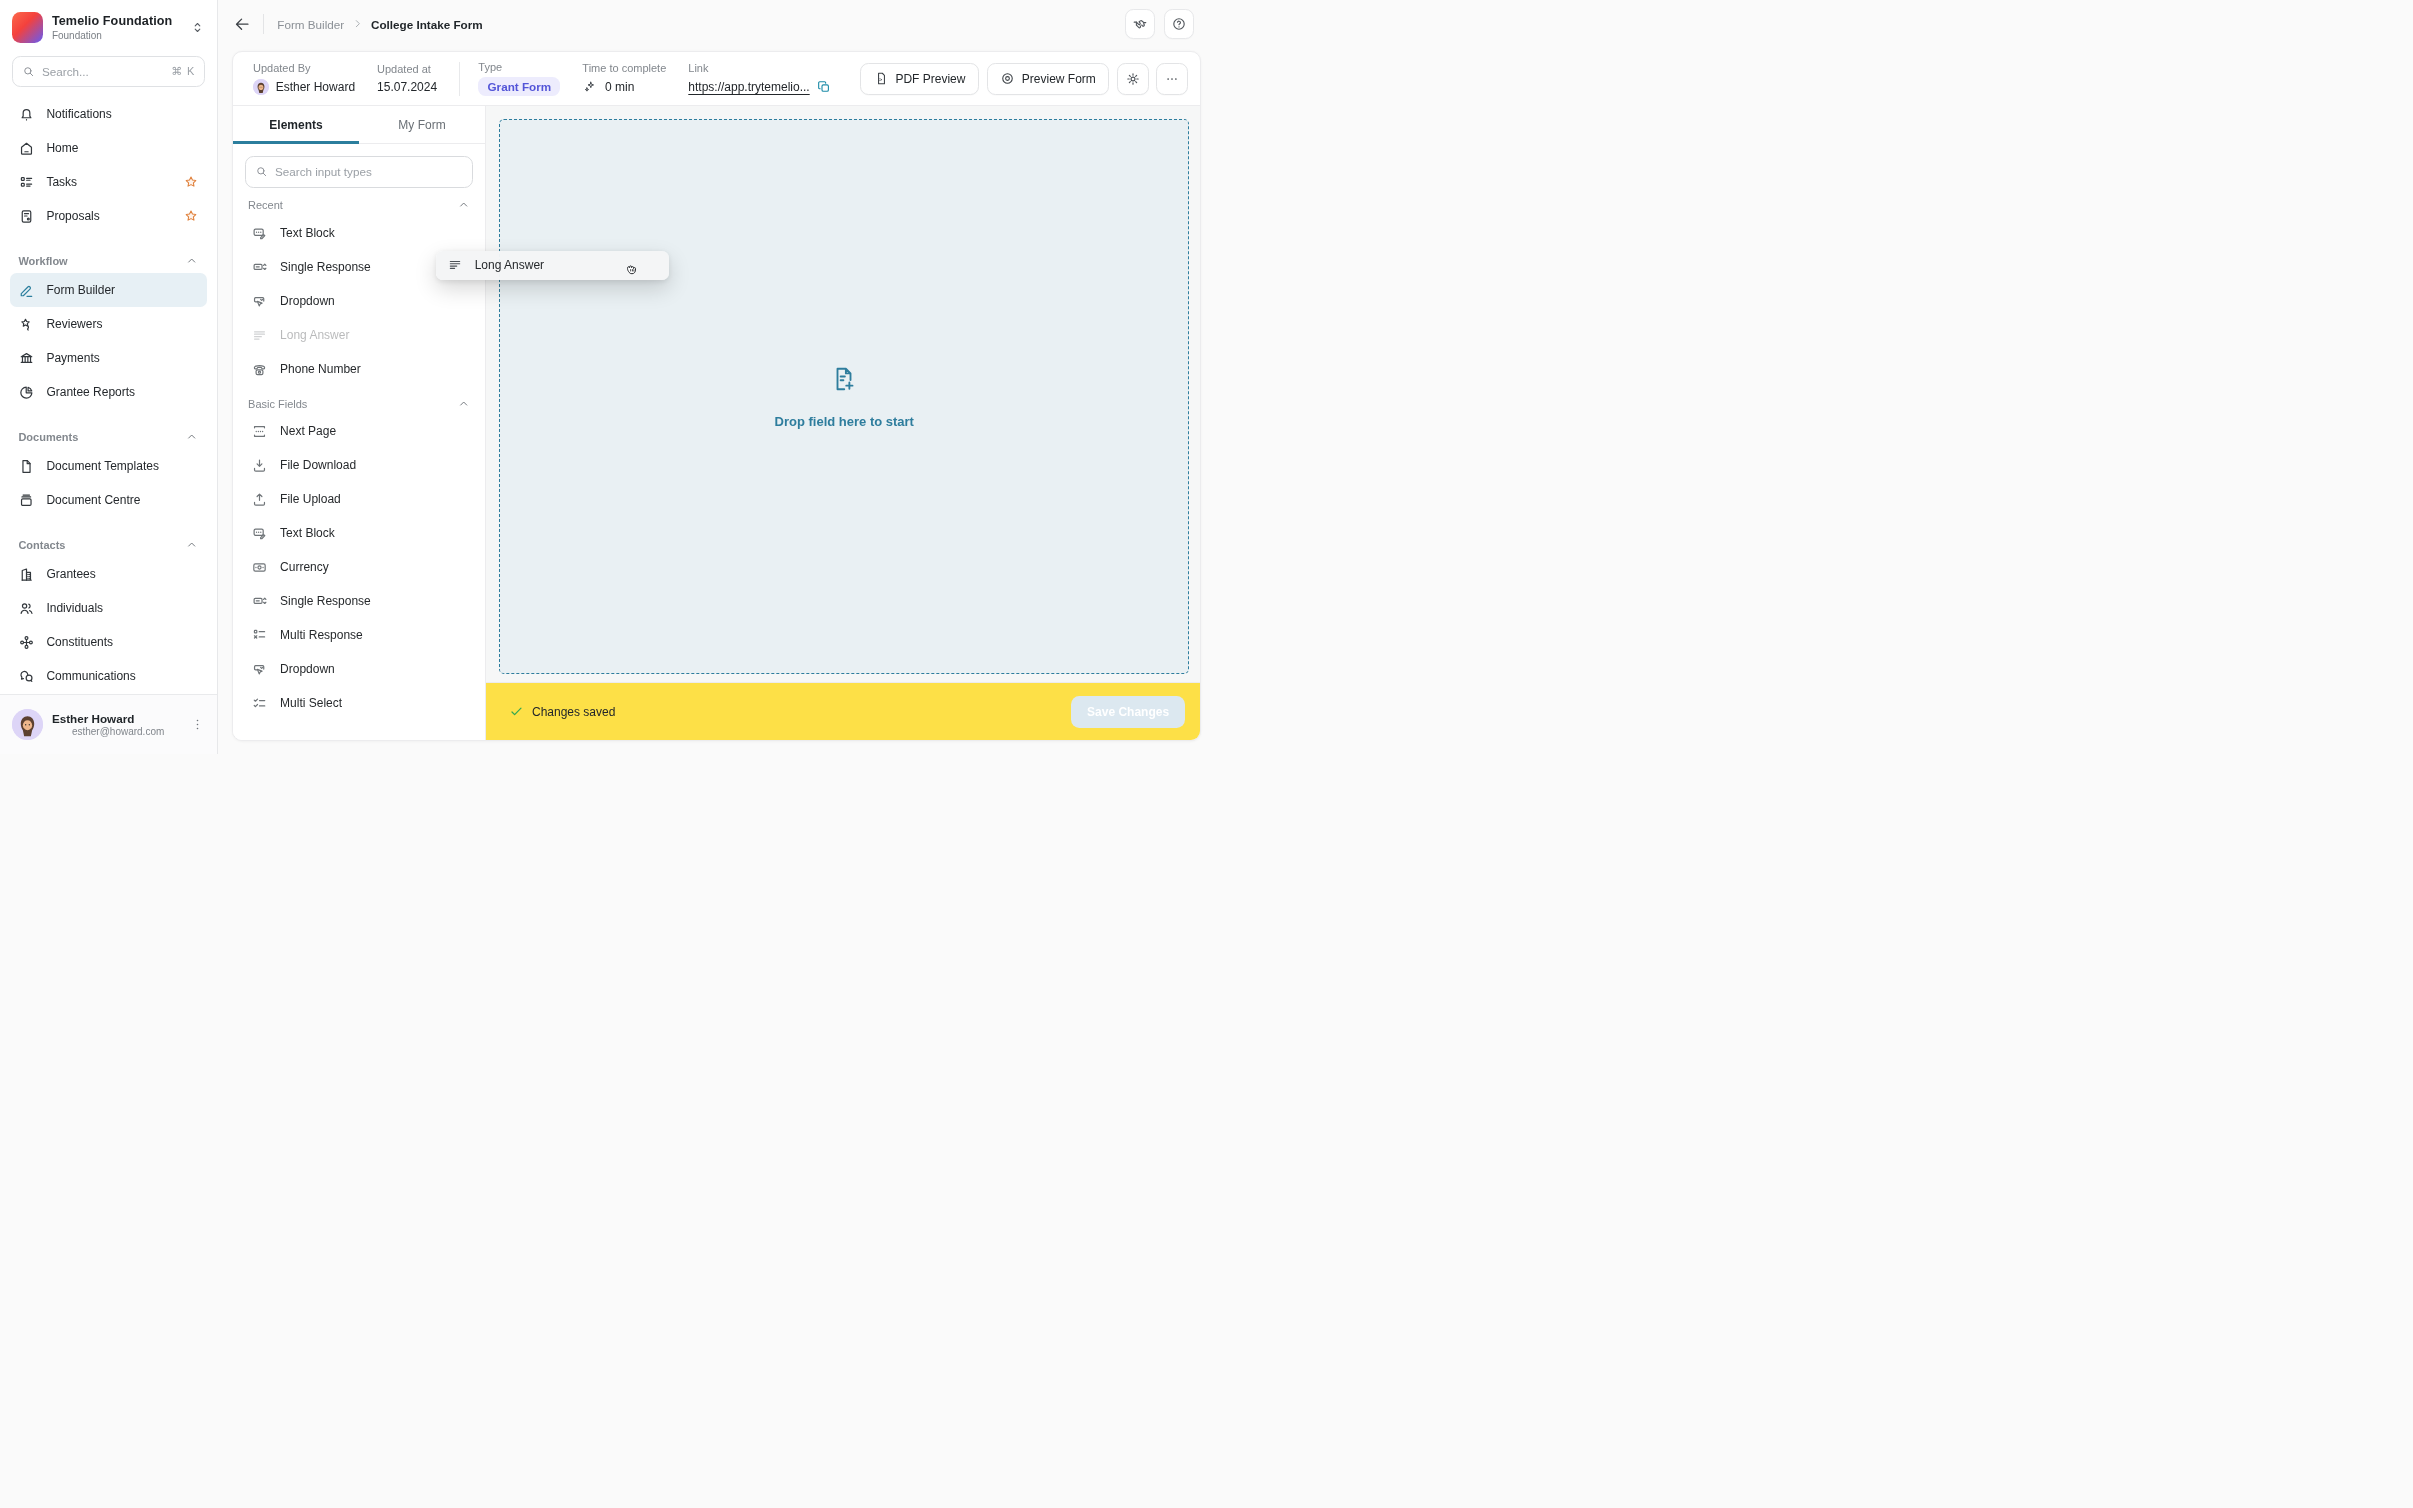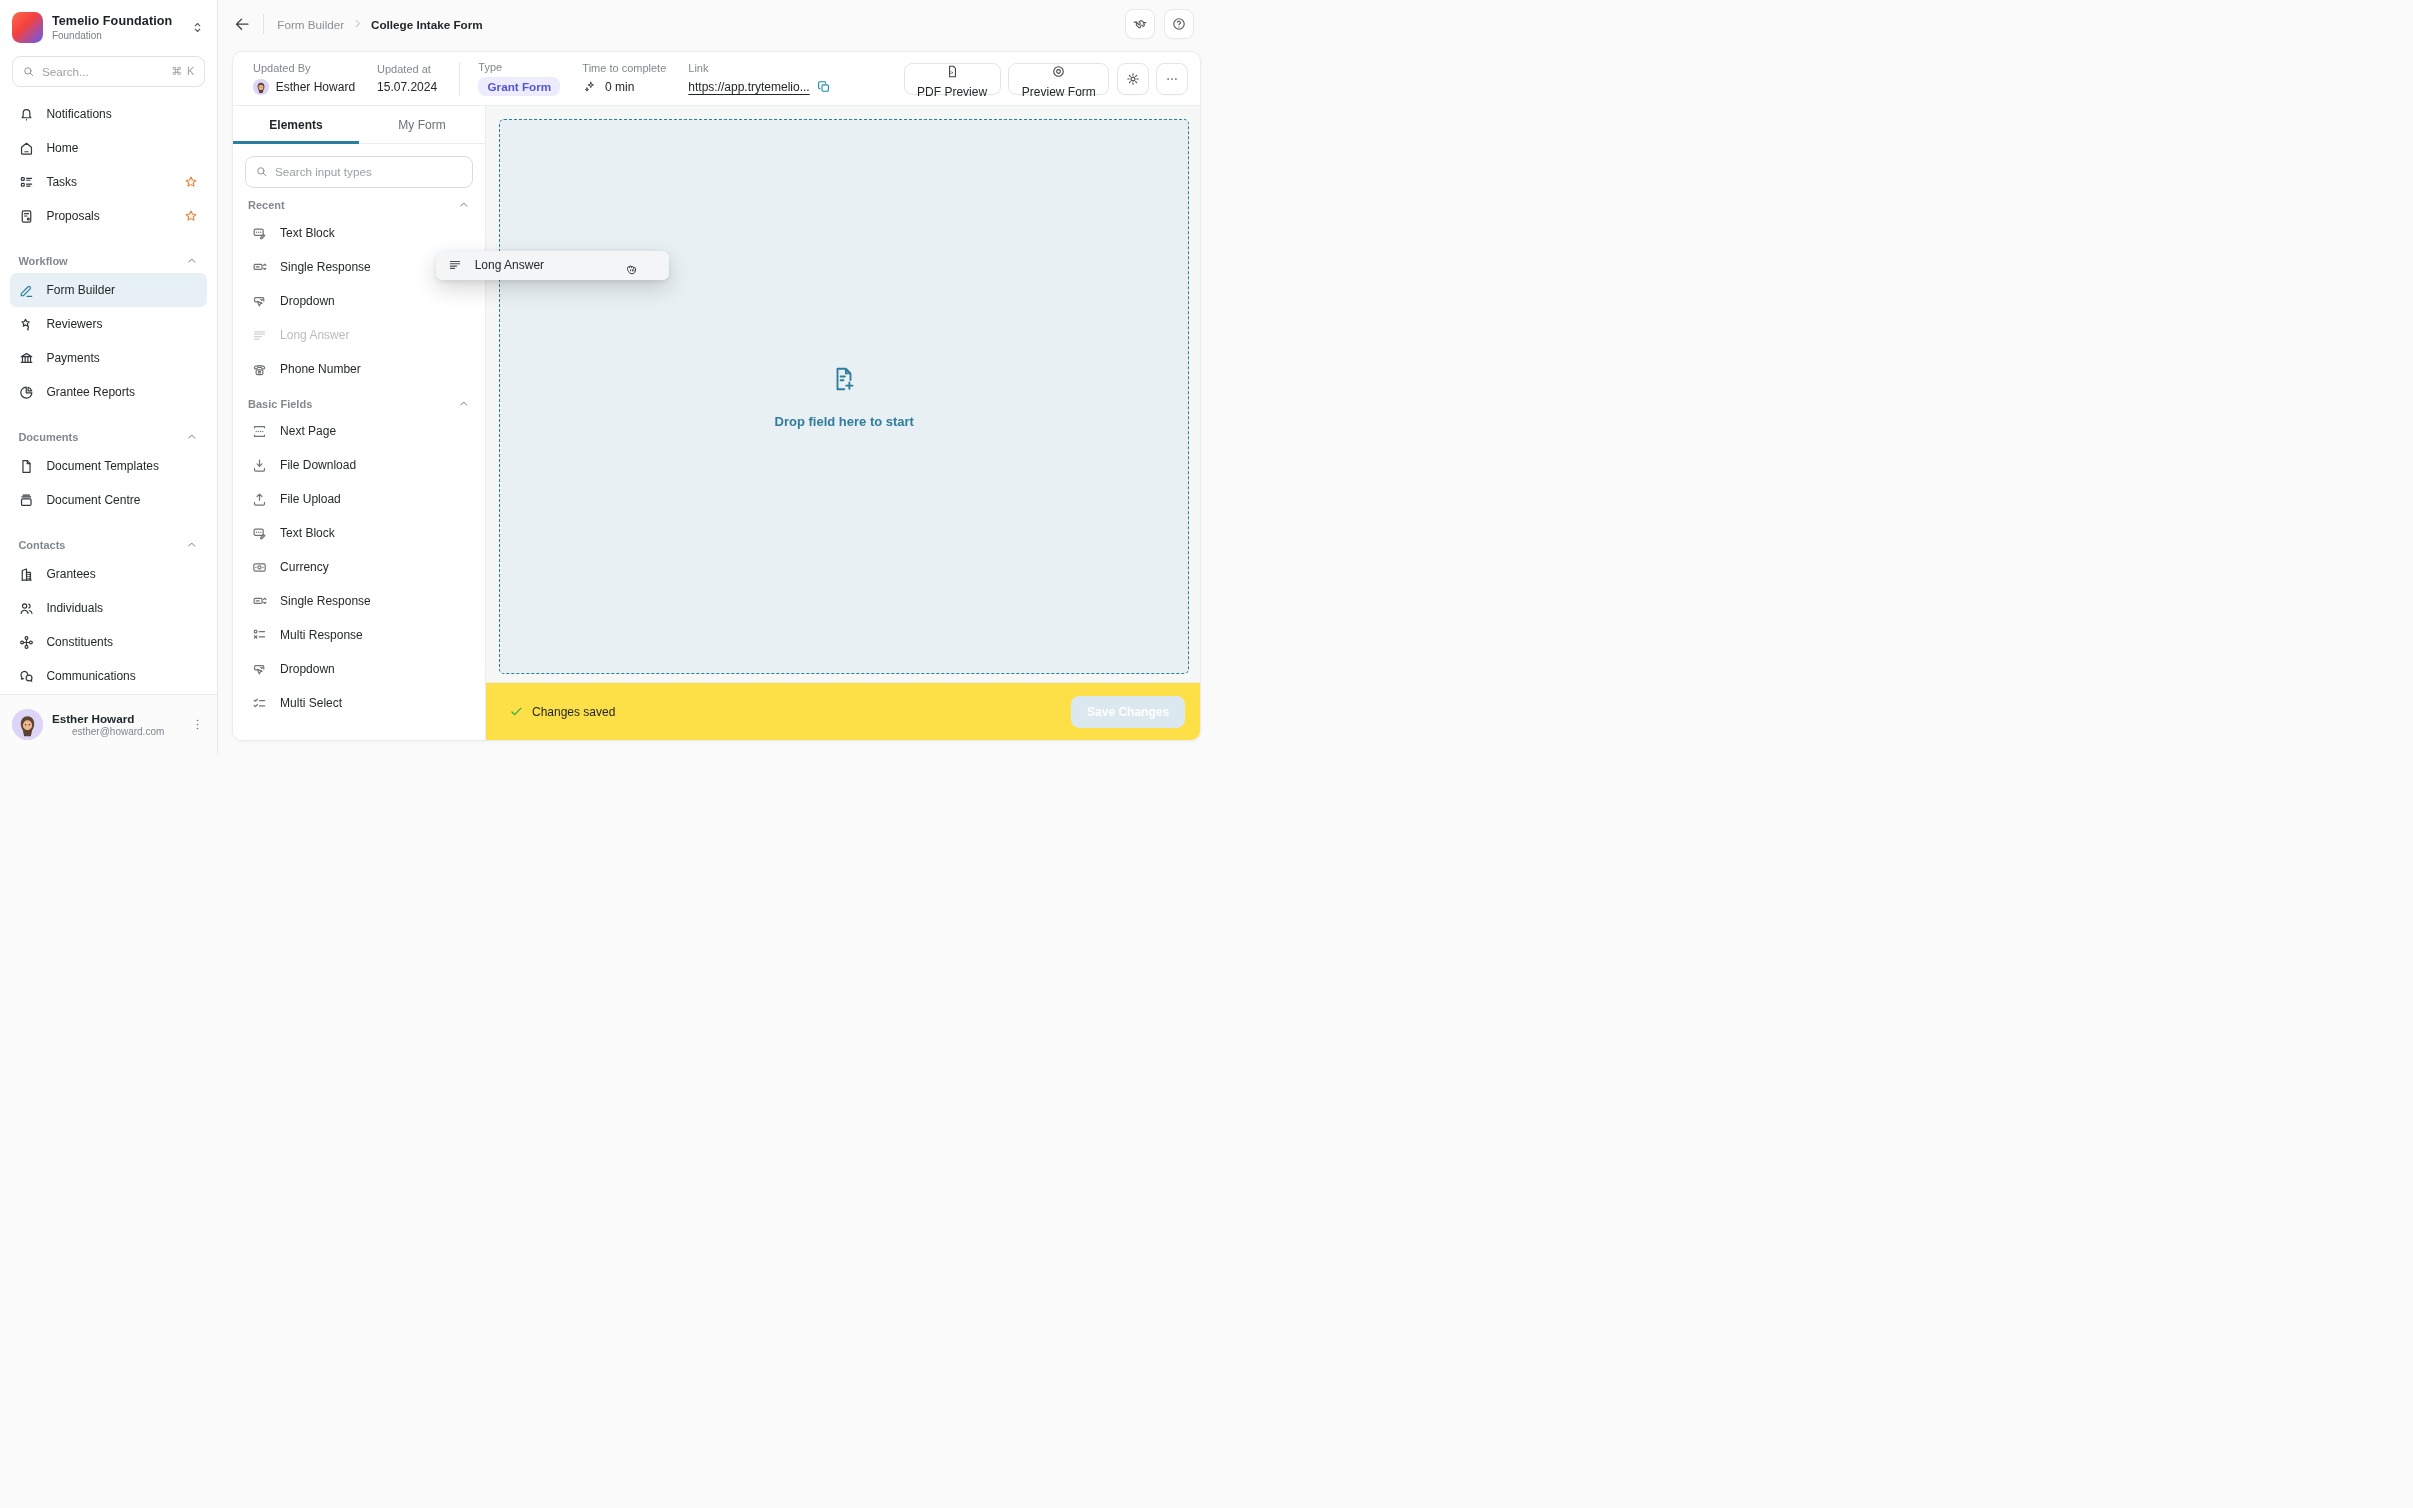--- a/index.html
+++ b/index.html
@@ -104,21 +104,20 @@
   .m-value .ico.spark { width:16px; height:16px; color:#43484d; }
   .link-val { text-decoration:underline; text-underline-offset:2.5px; cursor:pointer; font-weight:500; }
   .copy-btn { width:16px; height:16px; color:#1d8ca8; cursor:pointer; }
 
   .meta-actions { margin-left:auto; display:flex; align-items:center; gap:7.5px; }
   .act-btn {
     height:32px; border:0.8px solid #e3e4e6; border-radius:8.4px; background:#fff;
     display:flex; align-items:center; gap:6.7px; padding:0 12.6px; cursor:pointer;
     font-size:12px; font-weight:500; color:#23272b; font-family:inherit;
     box-shadow:0 0.8px 0.8px rgba(0,0,0,.02);
-    flex-direction:column;
   }
   .act-btn .ico { width:15px; height:15px; color:#3c4146; }
   .icon-btn {
     width:32px; height:32px; border:0.8px solid #e3e4e6; border-radius:8.4px; background:#fff;
     display:flex; align-items:center; justify-content:center; cursor:pointer;
     box-shadow:0 0.8px 0.8px rgba(0,0,0,.02);
   }
   .icon-btn .ico { width:16px; height:16px; color:#4c5157; }
 
   .card-body { position:absolute; top:53px; left:0; right:0; bottom:0; border-top:0.8px solid #ececee; display:flex; }
@@ -139,21 +138,21 @@
     height:32px; border:0.8px solid #d9dbde; border-radius:8.4px; background:#fff;
     display:flex; align-items:center; gap:6.7px; padding:0 9.2px; margin-bottom:8.4px;
   }
   .el-search .ico { width:13.4px; height:13.4px; color:#878c92; }
   .el-search input {
     border:none; outline:none; flex:1; font-size:11.7px; color:#22262a; min-width:0;
     font-family:inherit; background:transparent;
   }
   .el-search input::placeholder { color:#9ba0a6; }
   .group-head { height:15px; margin:10px 1.7px 3.4px; display:flex; align-items:center; justify-content:space-between; padding:0 1.7px; }
-  .group-head .g-lbl { font-size:11px; font-weight:700; color:#83888e; }
+  .group-head .g-lbl { font-size:11px; font-weight:400; color:#83888e; }
   .group-head .ico { width:13.4px; height:13.4px; color:#6f747a; cursor:pointer; }
   .el-item { height:34px; display:flex; align-items:center; gap:11.7px; padding:0 6.7px; border-radius:6.7px; cursor:grab; }
   .el-item .ico { width:17px; height:17px; color:#6f7478; }
   .el-item .lbl { font-size:12px; font-weight:500; color:#26292c; }
   .el-item.ghosted { opacity:.32; }
 
   
   .canvas { flex:1; background:#f6f7f7; position:relative; display:flex; flex-direction:column; }
   .drop-zone {
     position:absolute; left:13.4px; right:11px; top:12.6px; bottom:66px;

